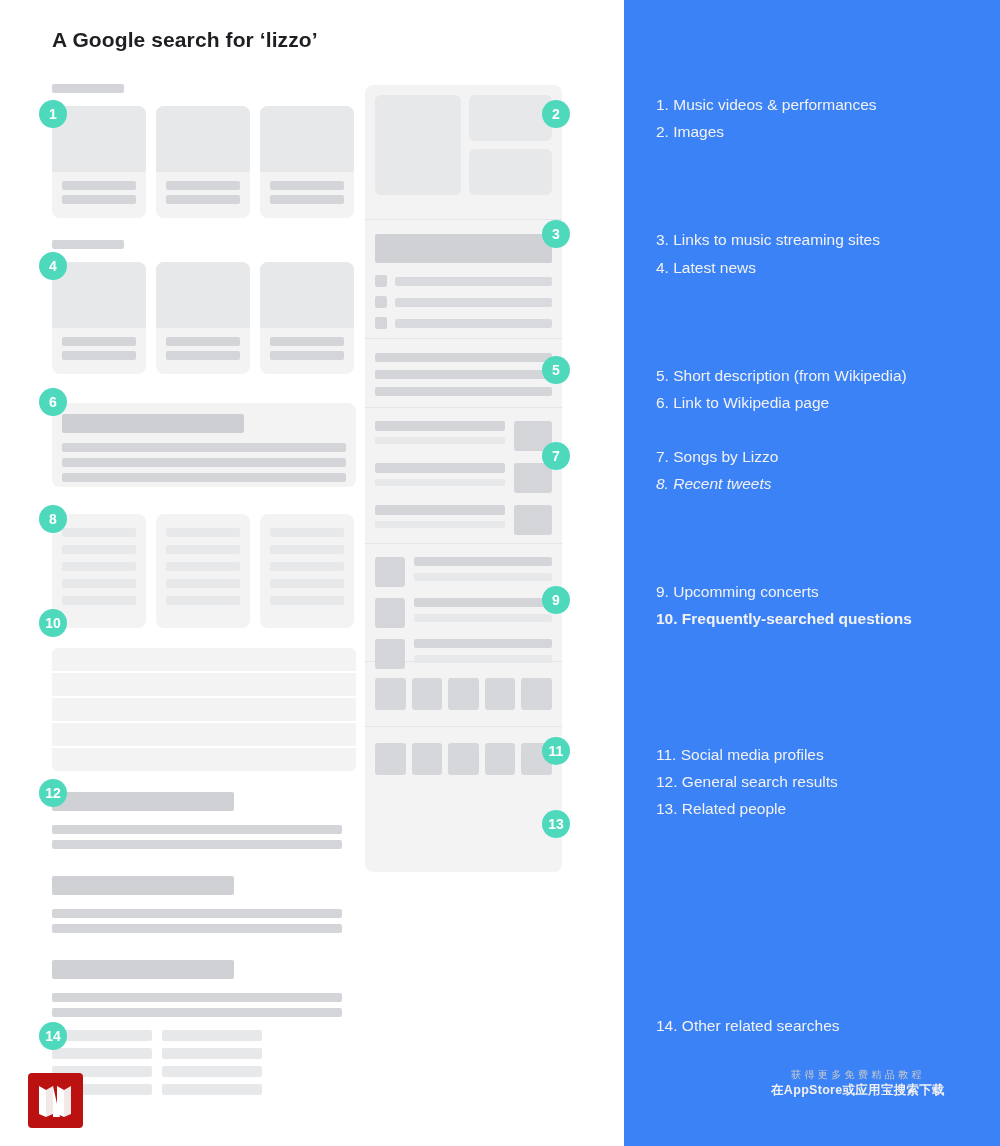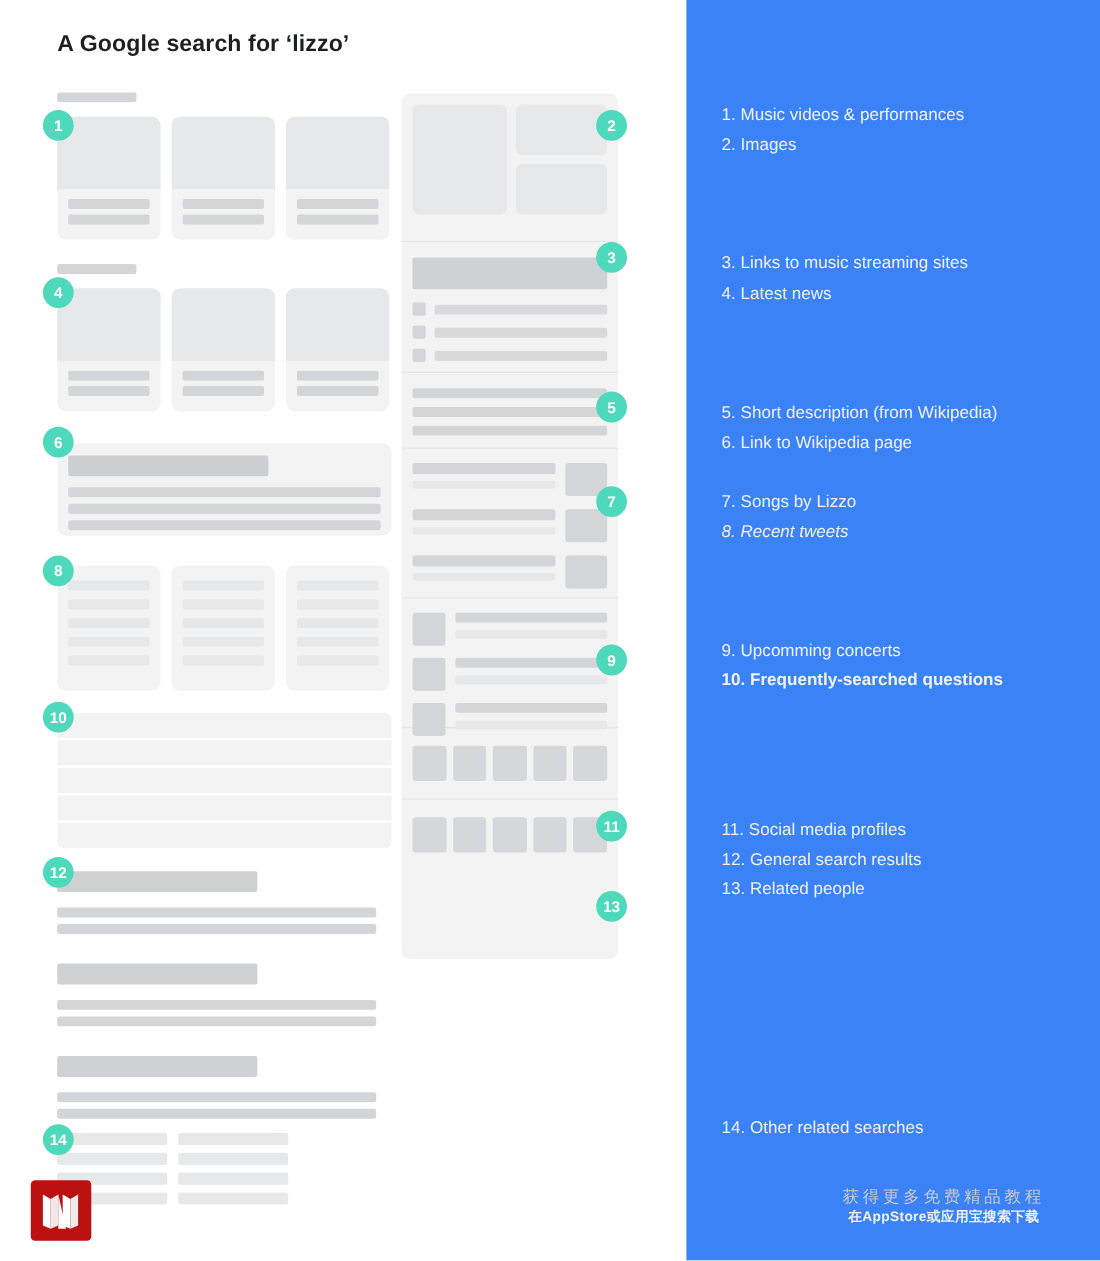--- a/index.html
+++ b/index.html
@@ -126,21 +126,21 @@
     width: 376px; height: 1146px;
     background: #3b82f6;
   }
   .legend-item {
     position: absolute; left: 32px;
     color: #f2f2f2; font-size: 15.5px; white-space: nowrap;
   }
 
   
   #wm { position: absolute; left: 741px; top: 1068px; width: 234px; text-align: center; }
-  #wm .l1 { color: #c9c9c9; font-size: 15px; letter-spacing: 3.4px; margin-top: 11px; }
+  #wm .l1 { color: #c9c9c9; font-size: 10px; letter-spacing: 3.4px; }
   #wm .l2 { background: #b4b4b4; color: #c20000; font-size: 13px; font-weight: bold;
             letter-spacing: 6px; margin: 3px 0; padding: 1px 0; }
   #wm .l3 { color: #f0f0f0; font-size: 12.5px; letter-spacing: .3px; font-weight: bold; }
 
   
   #logo { position: absolute; left: 28px; top: 1073px; width: 55px; height: 55px;
           background: #bb1111; border-radius: 4px; }
 </style>
 </head>
 <body>
@@ -248,21 +248,21 @@
       <div class="acc first"></div>
       <div class="acc-gap"></div>
       <div class="acc"></div>
       <div class="acc-gap"></div>
       <div class="acc"></div>
       <div class="acc-gap"></div>
       <div class="acc"></div>
       <div class="acc-gap"></div>
       <div class="acc last"></div>
     </div>
-    <div class="badge" style="left:39px; top:638px;">10</div>
+    <div class="badge" style="left:39px; top:609px;">10</div>
 
     <div class="lc" style="top:792px;">
       <div class="gres">
         <div class="gt"></div>
         <div class="gl" style="margin-top:14px;"></div>
         <div class="gl" style="margin-top:6px;"></div>
       </div>
       <div class="gres" style="margin-top:27px;">
         <div class="gt"></div>
         <div class="gl" style="margin-top:14px;"></div>

